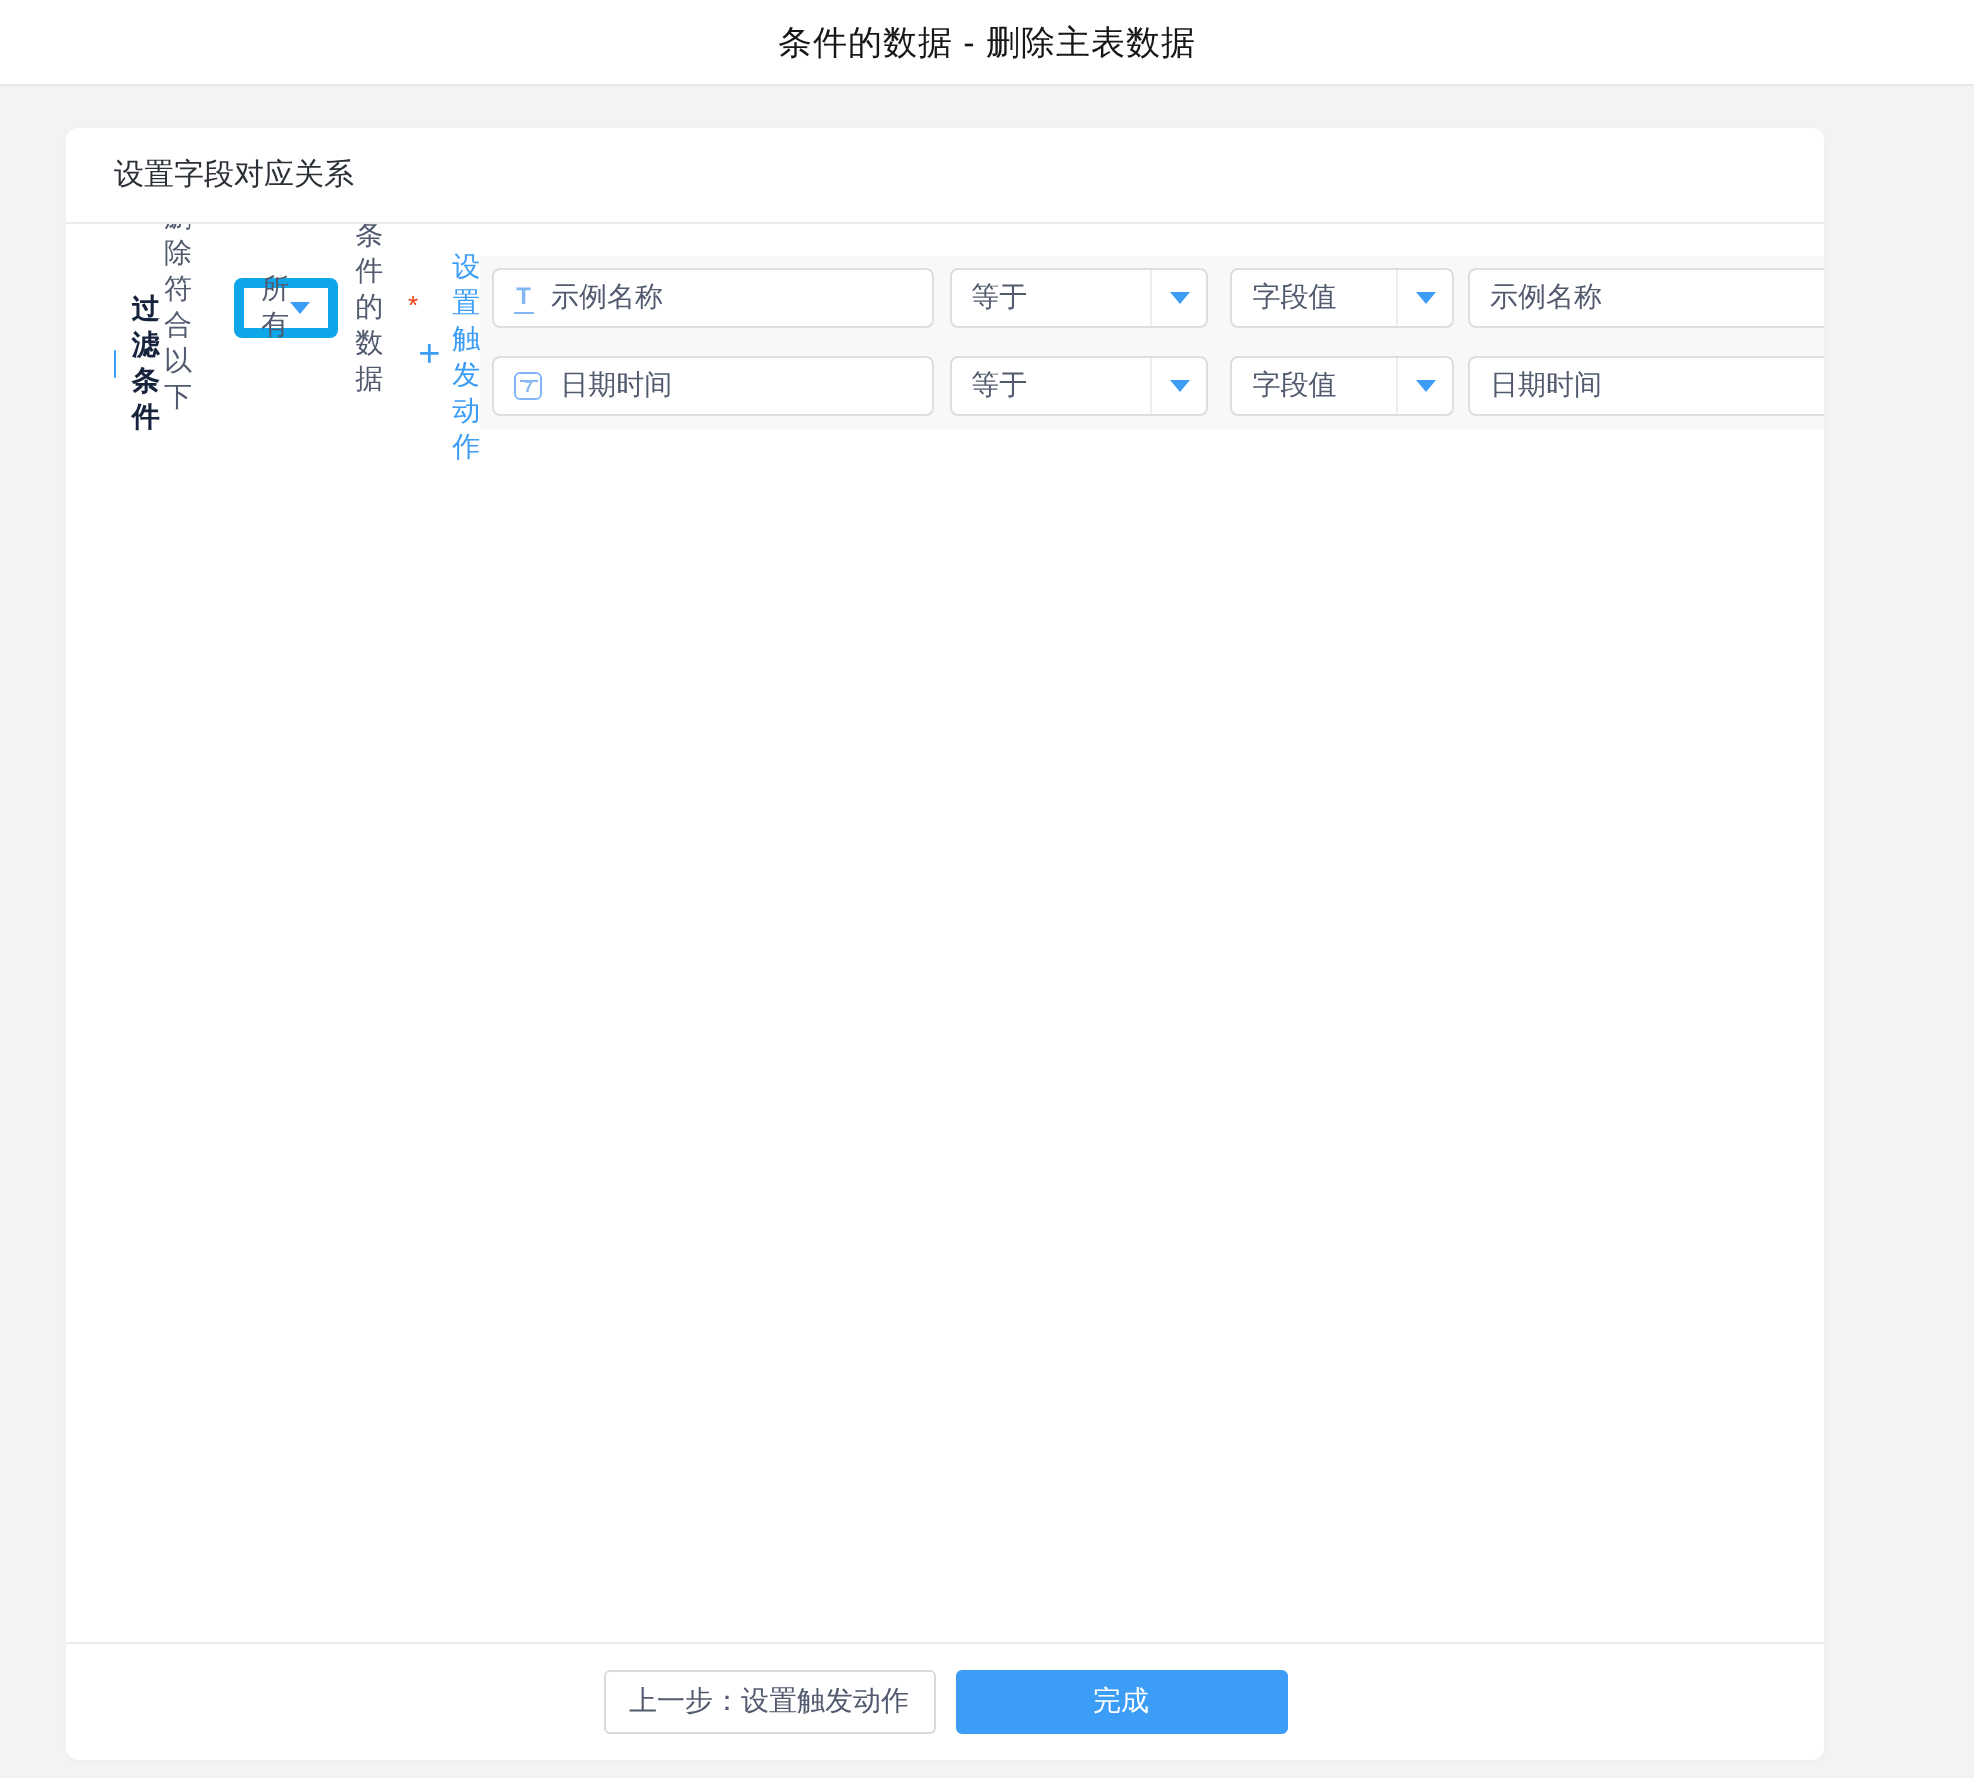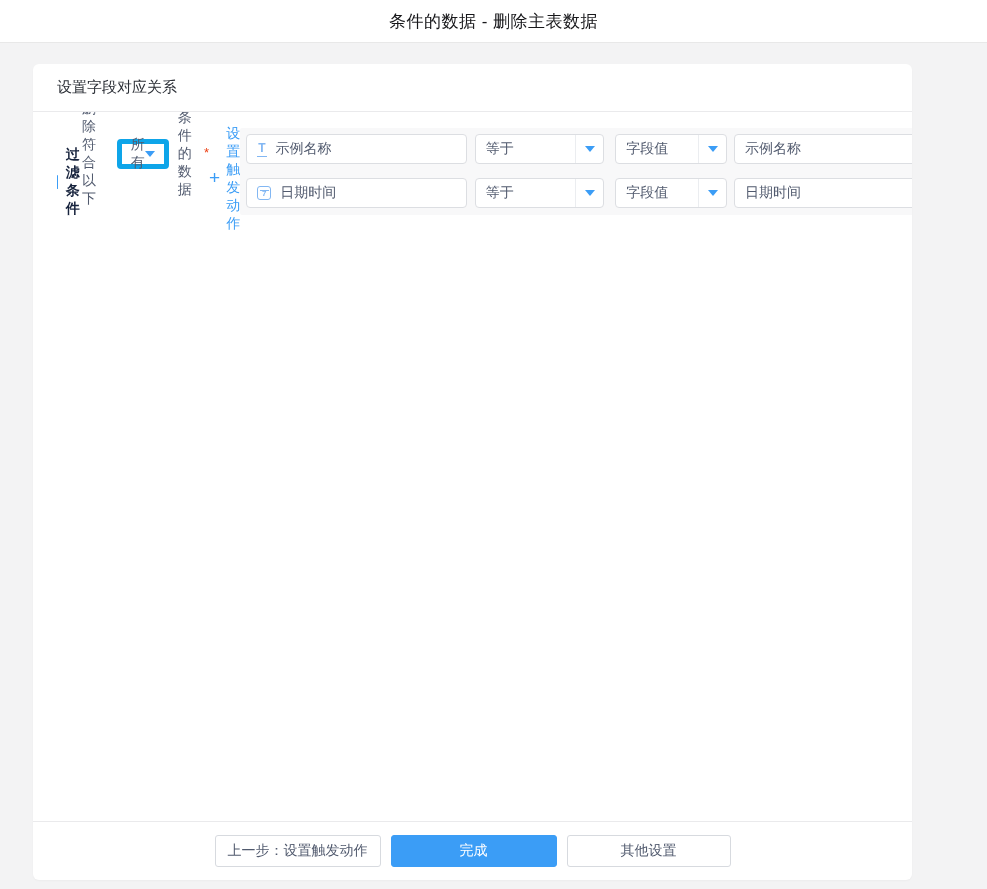--- a/index.html
+++ b/index.html
@@ -339,16 +339,15 @@
           </svg>
         </button>
       </div>
 
     </div>
   </div>
 
   <div class="card-footer">
     <button class="btn btn-default btn-prev">上一步：设置触发动作</button>
     <button class="btn btn-primary btn-done">完成</button>
-    <button class="btn btn-default btn-other">其他设置</button>
   </div>
 
 </div>
 
 </body></html>

